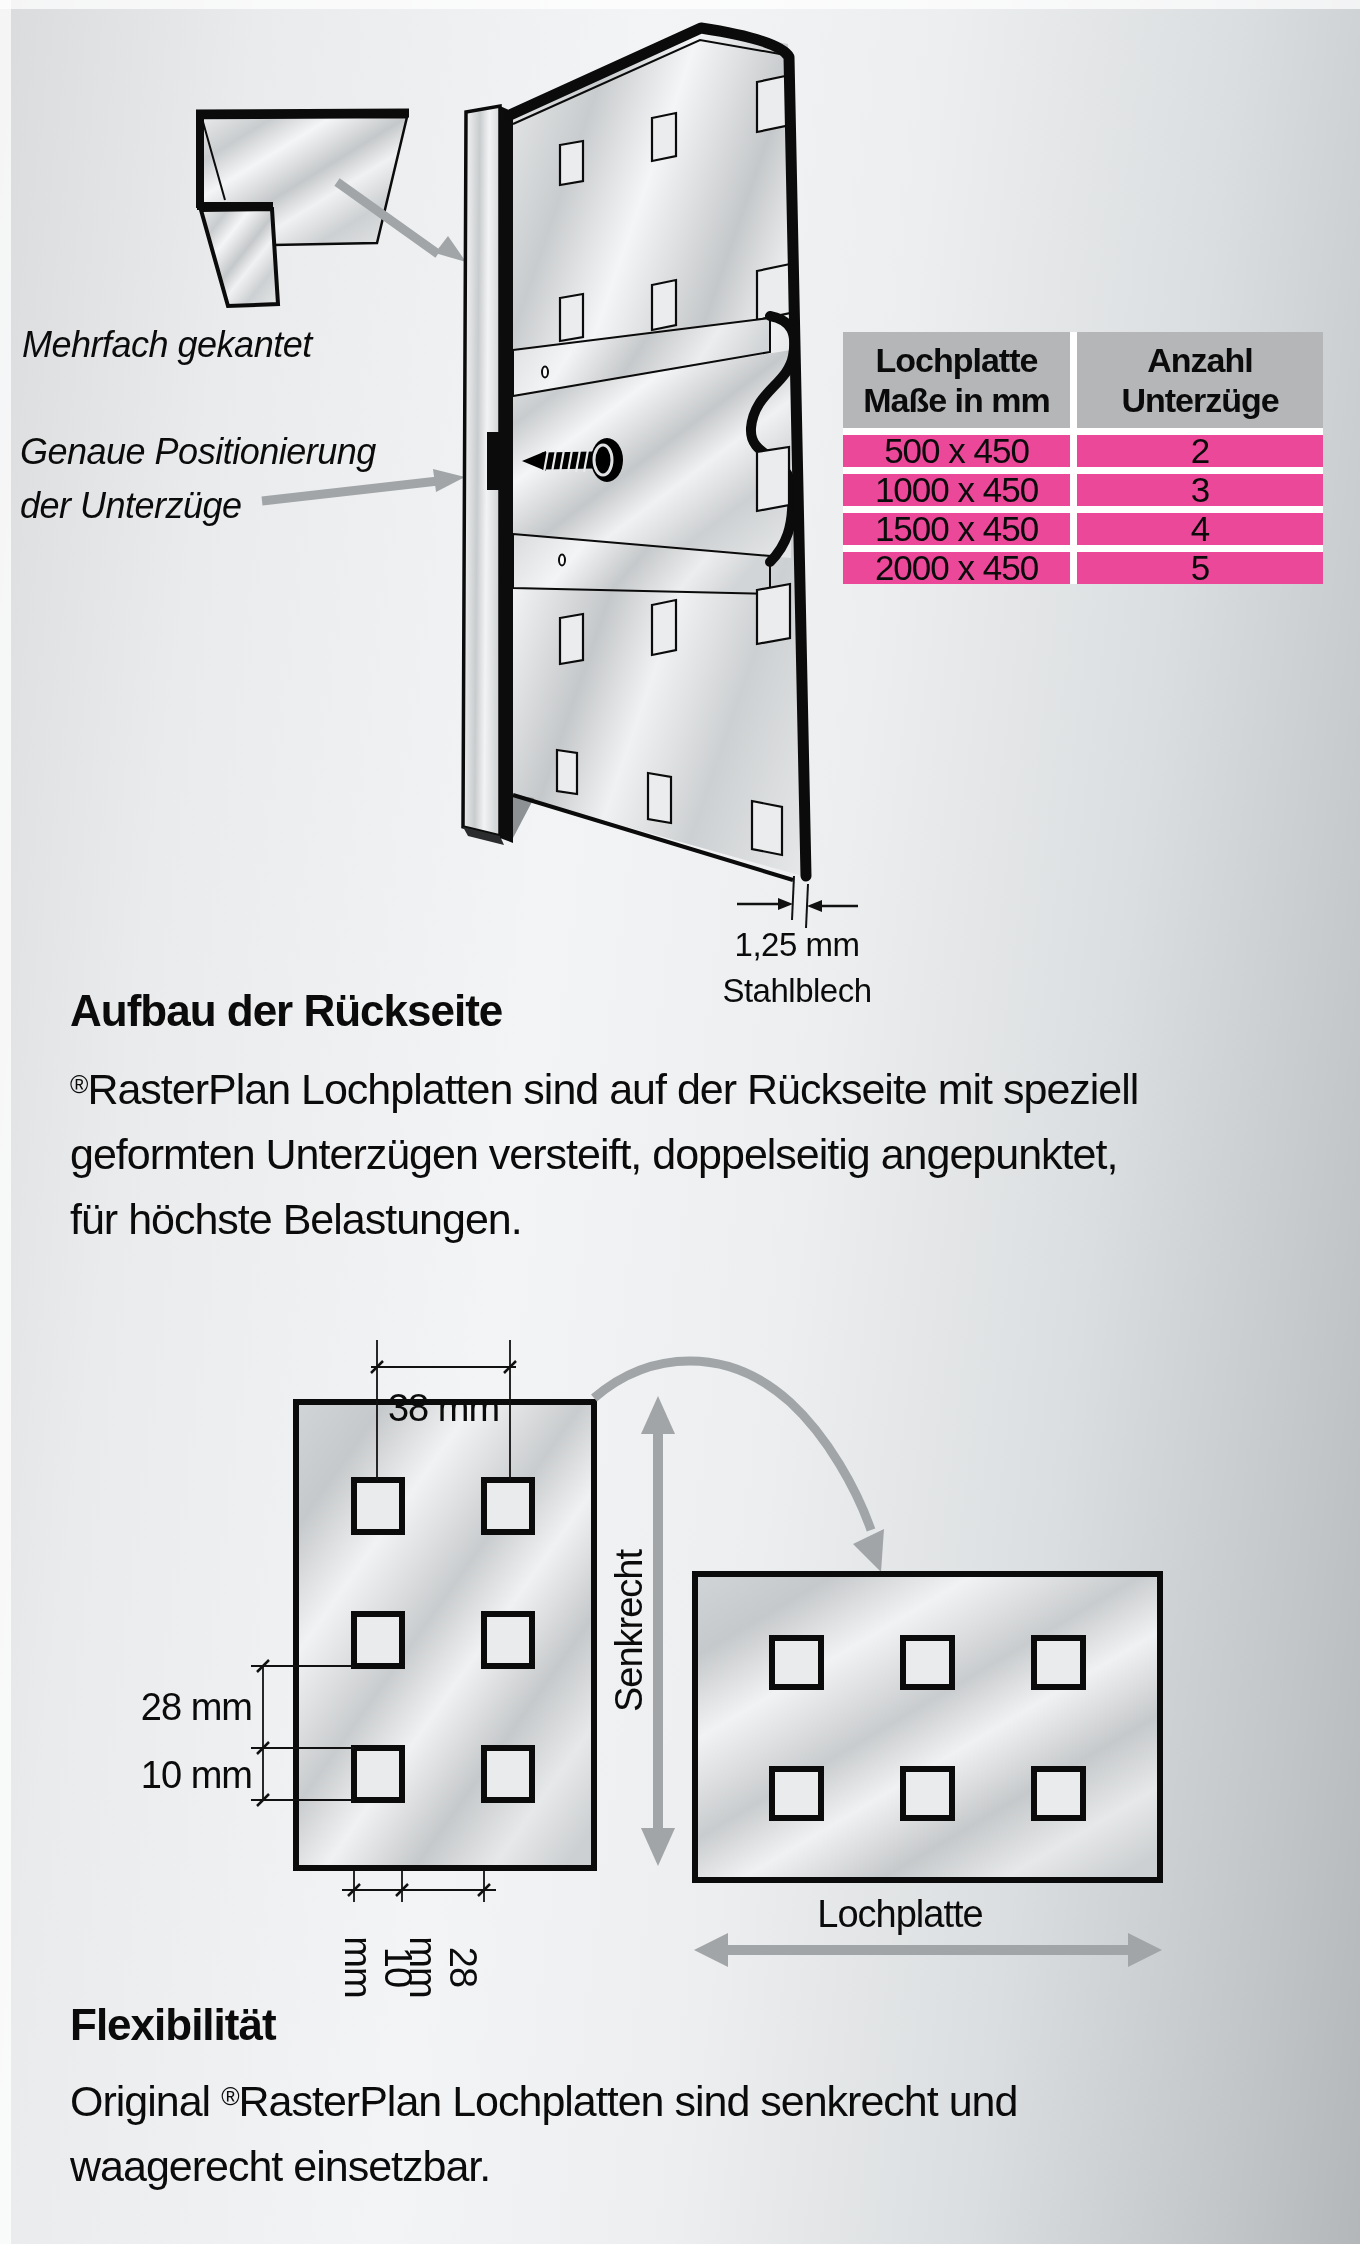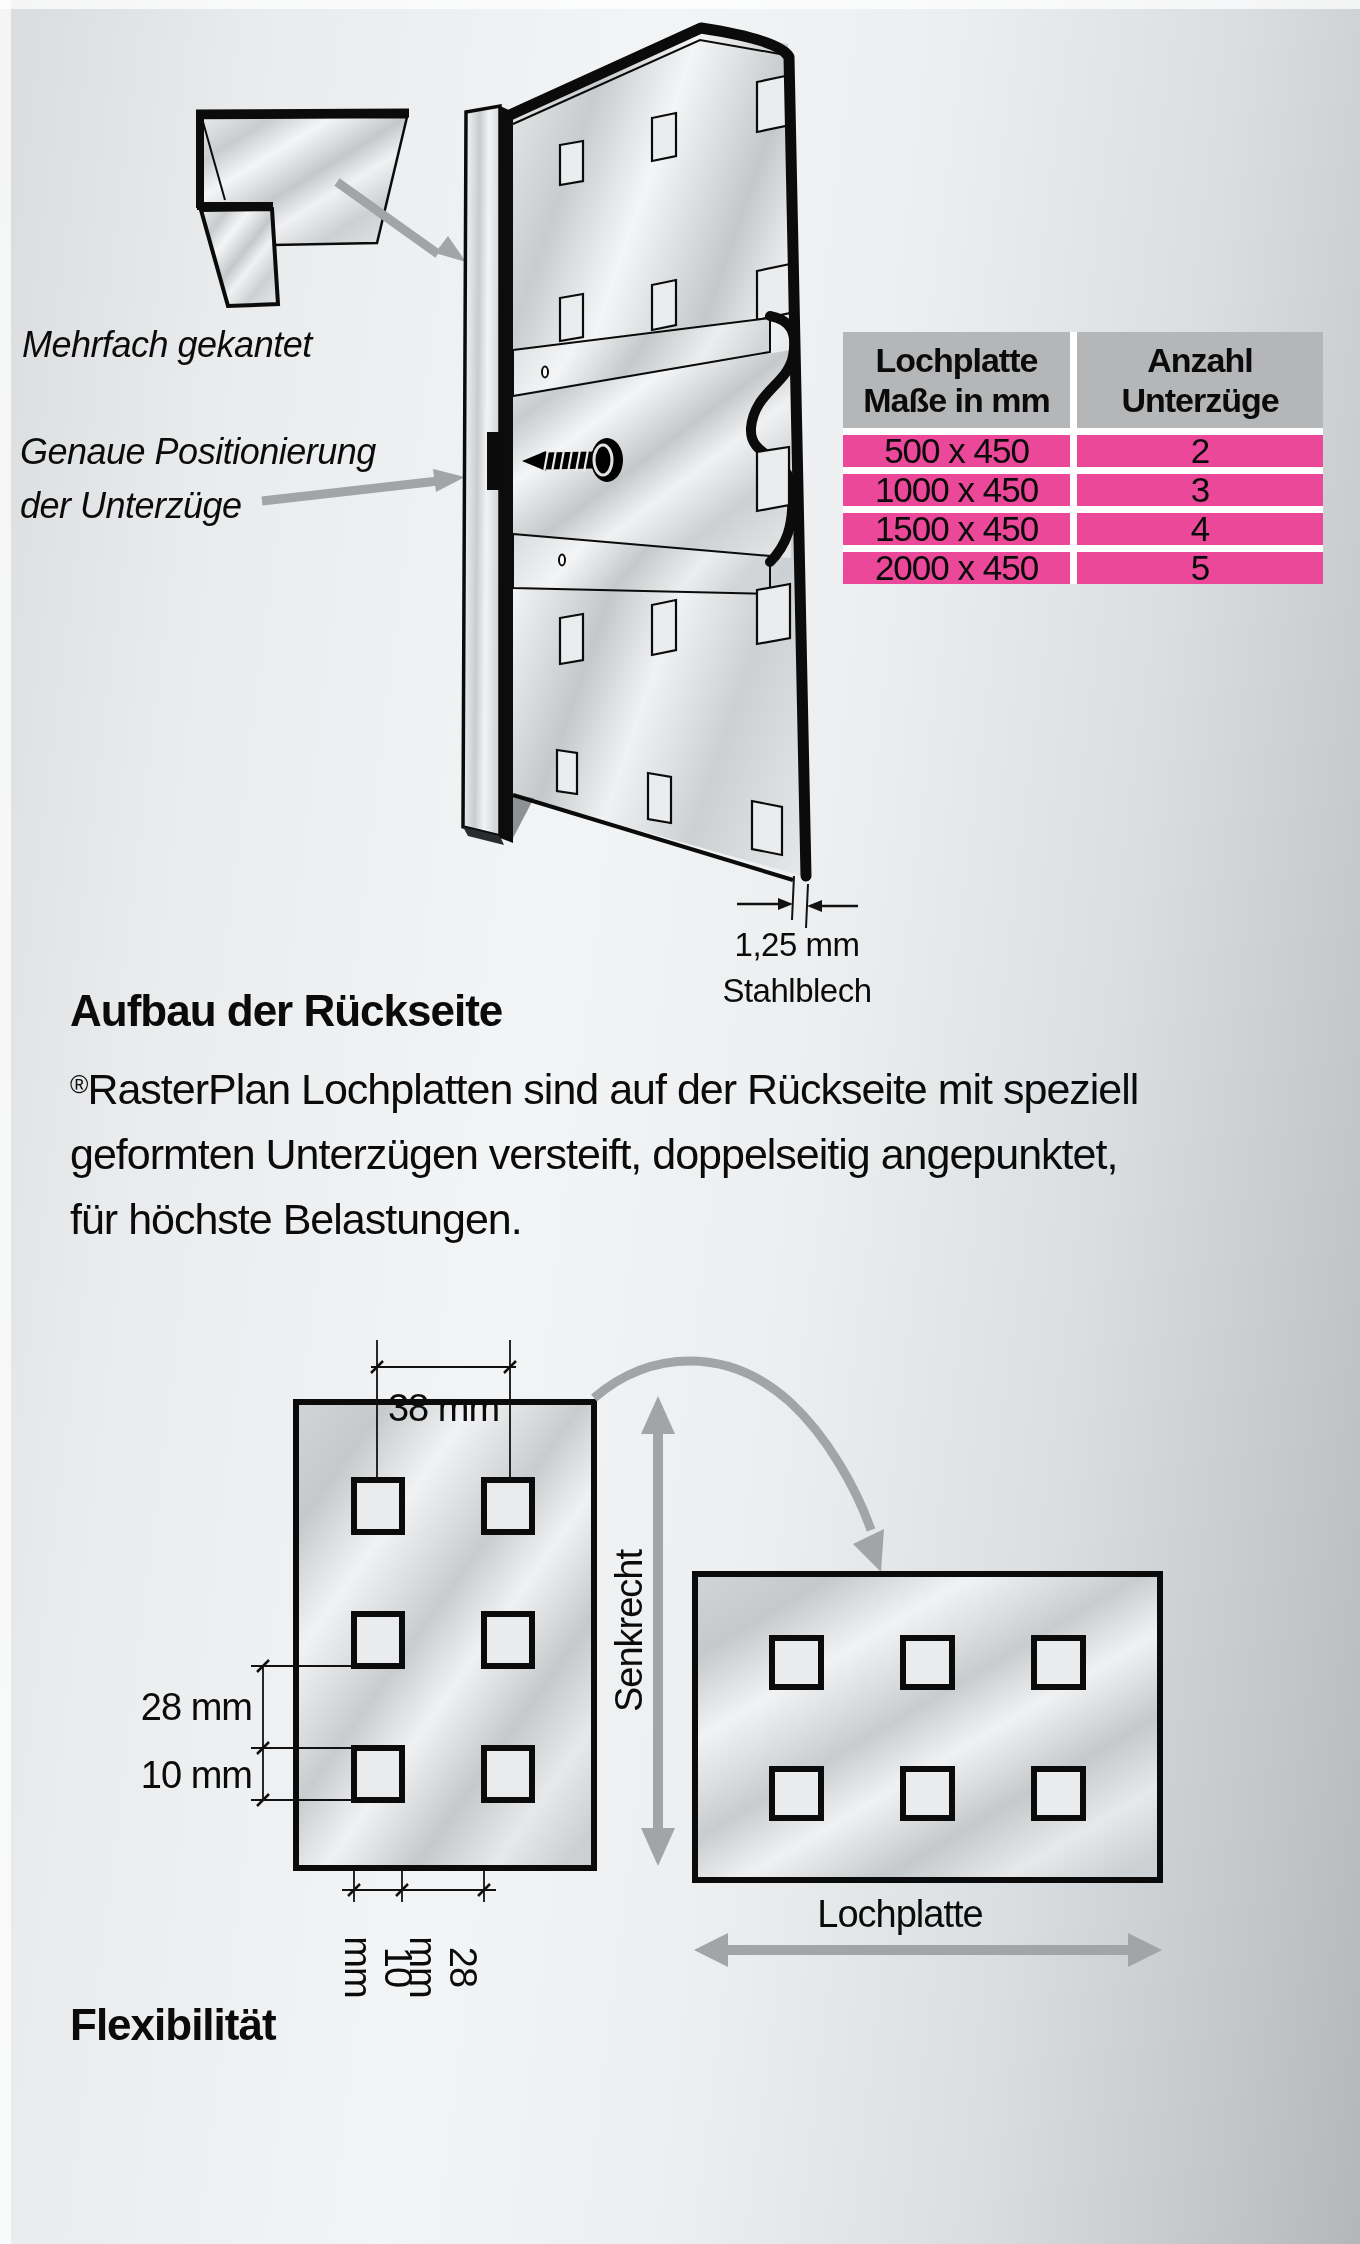--- a/index.html
+++ b/index.html
@@ -263,13 +263,15 @@
 
   <div class="abs dim ctr" style="left:377px;top:1388px;width:133px">38 mm</div>
   <div class="abs dim rgt" style="left:100px;top:1687px;width:152px">28 mm</div>
   <div class="abs dim rgt" style="left:100px;top:1755px;width:152px">10 mm</div>
   <div class="abs dim ctr rot90" style="left:323px;top:1927px;width:110px">10 mm</div>
   <div class="abs dim ctr rot90" style="left:388px;top:1927px;width:110px">28 mm</div>
   <div class="abs ctr rotm90" style="left:539px;top:1611px;width:180px;font-size:38px;letter-spacing:-1px;line-height:40px">Senkrecht</div>
   <div class="abs ctr" style="left:790px;top:1893px;width:220px;font-size:38px;letter-spacing:-1px">Lochplatte</div>
 
   <div class="abs h1" style="left:70px;top:2000px">Flexibilität</div>
+  <div class="abs para pre" style="left:70px;top:2064px;width:1270px">Original <sup class="reg">®</sup>RasterPlan Lochplatten sind senkrecht und
+waagerecht einsetzbar.</div>
 </div>
 
 </body></html>

